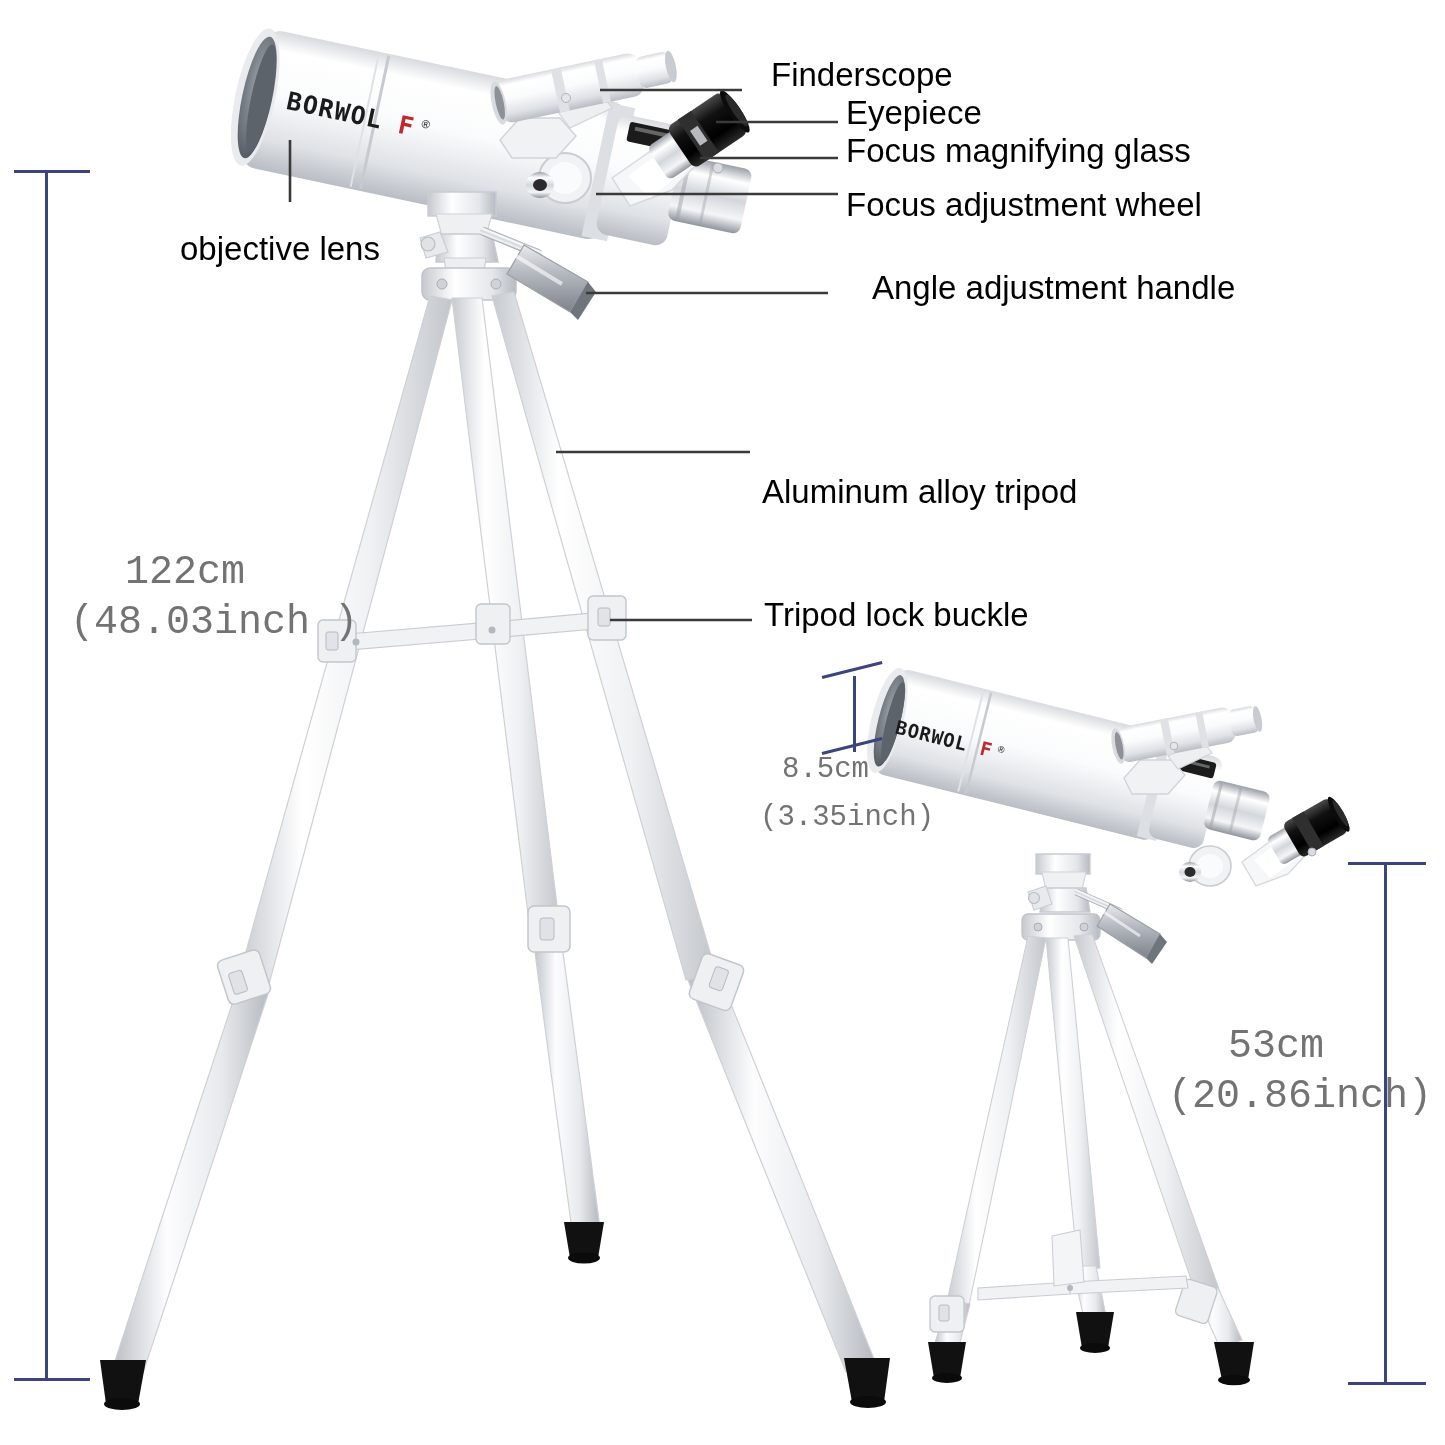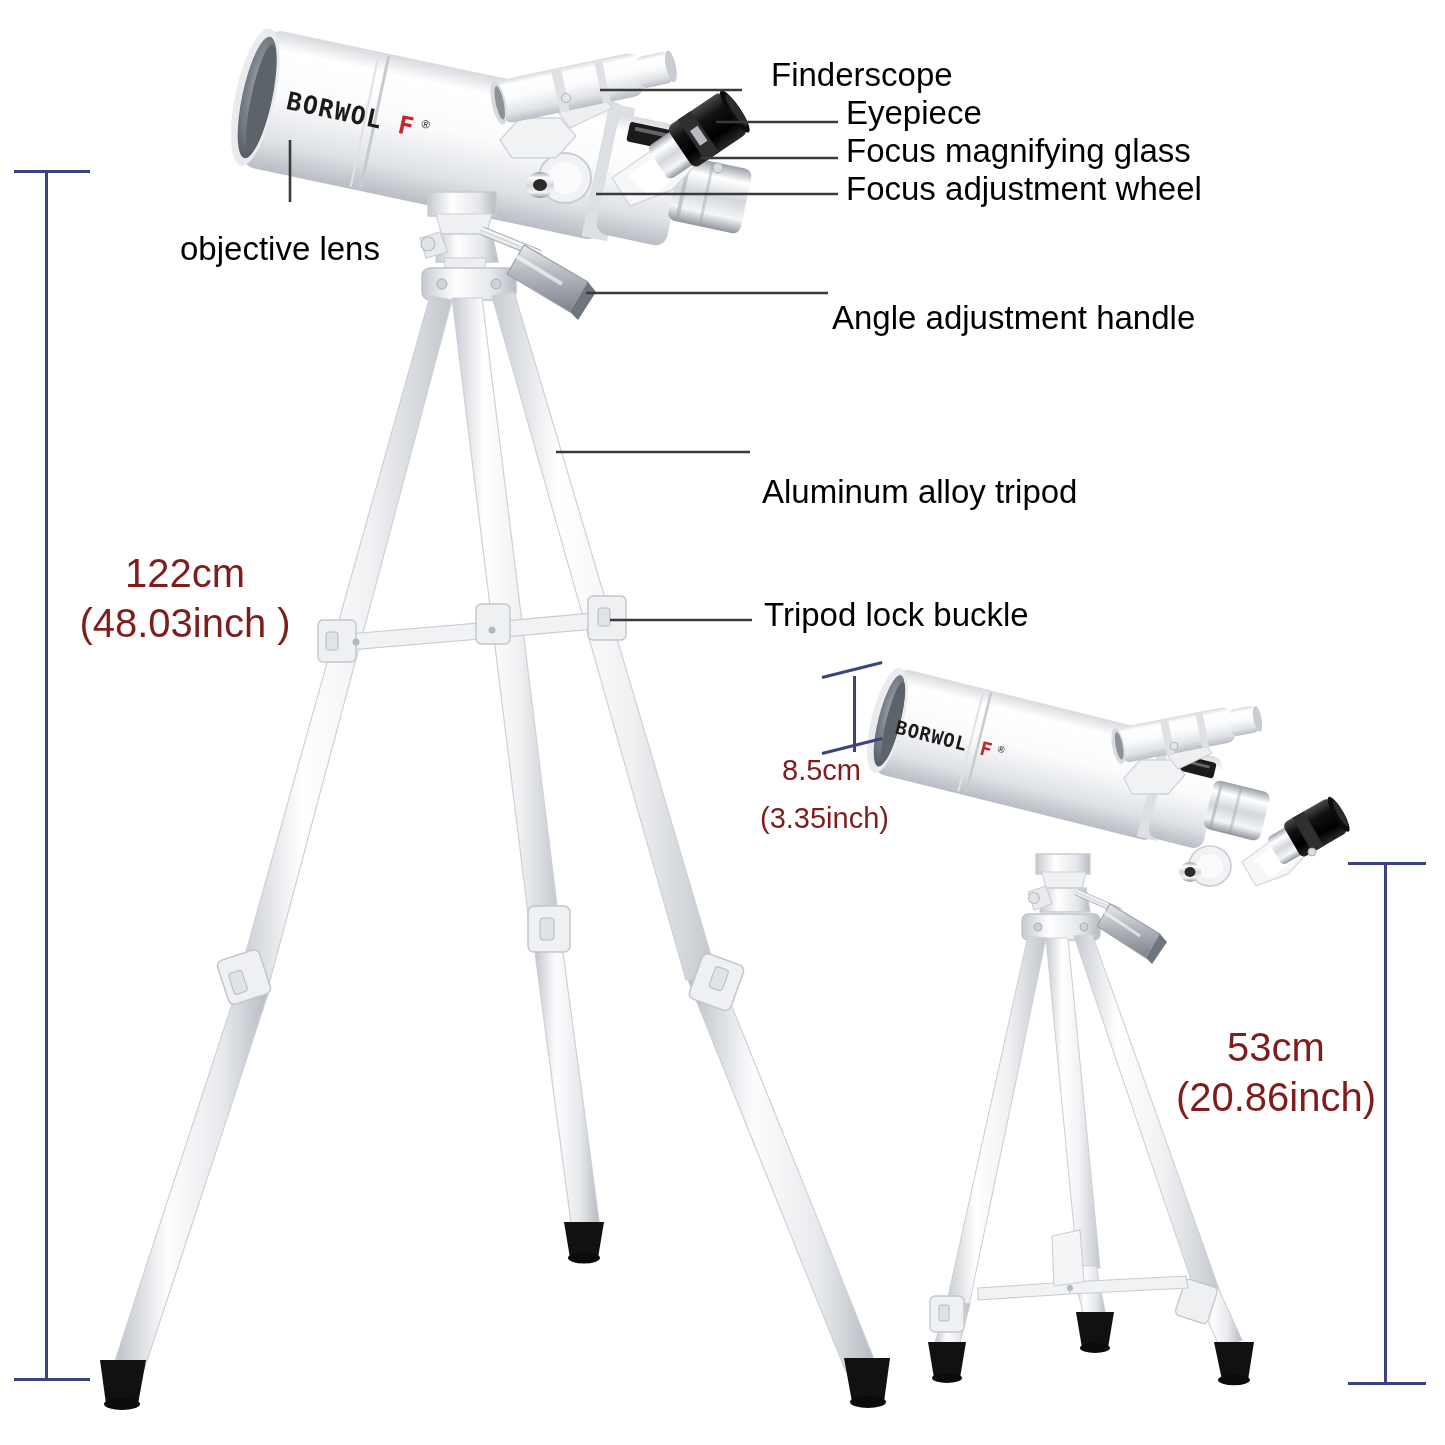--- a/index.html
+++ b/index.html
@@ -26,22 +26,22 @@
   .lbl {
     position: absolute;
     color: #000000;
     font-family: "Liberation Sans", sans-serif;
     font-size: 33px;
     line-height: 1.05;
     white-space: nowrap;
   }
   .dim {
     position: absolute;
-    color: #7f1d1d;
-    font-family: Liberation Sans, sans-serif;
+    color: #737373;
+    font-family: Liberation Mono, monospace;
     font-size: 40px;
     line-height: 1.25;
     white-space: nowrap;
     text-align: center;
   }
   .dim.small {
     font-size: 29px;
   }
   .dimline {
     position: absolute;
@@ -378,25 +378,25 @@
       <line x1="610" y1="620" x2="752" y2="620"></line>
     </g>
   </svg>
 
   <div class="lbl" style="left:752px; top:58px;margin-left:19px;">Finderscope</div>
 
   <div class="lbl" style="left:846px; top:96px;">Eyepiece</div>
 
   <div class="lbl" style="left:846px; top:134px;">Focus magnifying glass</div>
 
-  <div class="lbl" style="left:846px; top:172px;text-align:right;">Focus adjustment wheel</div>
+  <div class="lbl" style="left:846px; top:188px;text-align:right;">Focus adjustment wheel</div>
 
   <div class="lbl" style="left:180px; top:204px;margin-top:28px;">objective lens</div>
 
-  <div class="lbl" style="left:832px; top:271px;margin-top:30px;">Angle adjustment handle</div>
+  <div class="lbl" style="left:872px; top:271px;">Angle adjustment handle</div>
 
   <div class="lbl" style="left:762px; top:430px;margin-top:45px;">Aluminum alloy tripod</div>
 
   <div class="lbl" style="left:764px; top:598px;">Tripod lock buckle</div>
 
   <div class="dimline" style="left:45px; top:170px; width:3px; height:1210px;"></div>
   <div class="dimline" style="left:14px; top:170px; width:76px; height:3px;"></div>
   <div class="dimline" style="left:14px; top:1378px; width:76px; height:3px;"></div>
 
   <div class="dimline" style="left:853px; top:676px; width:3px; height:76px;"></div>

